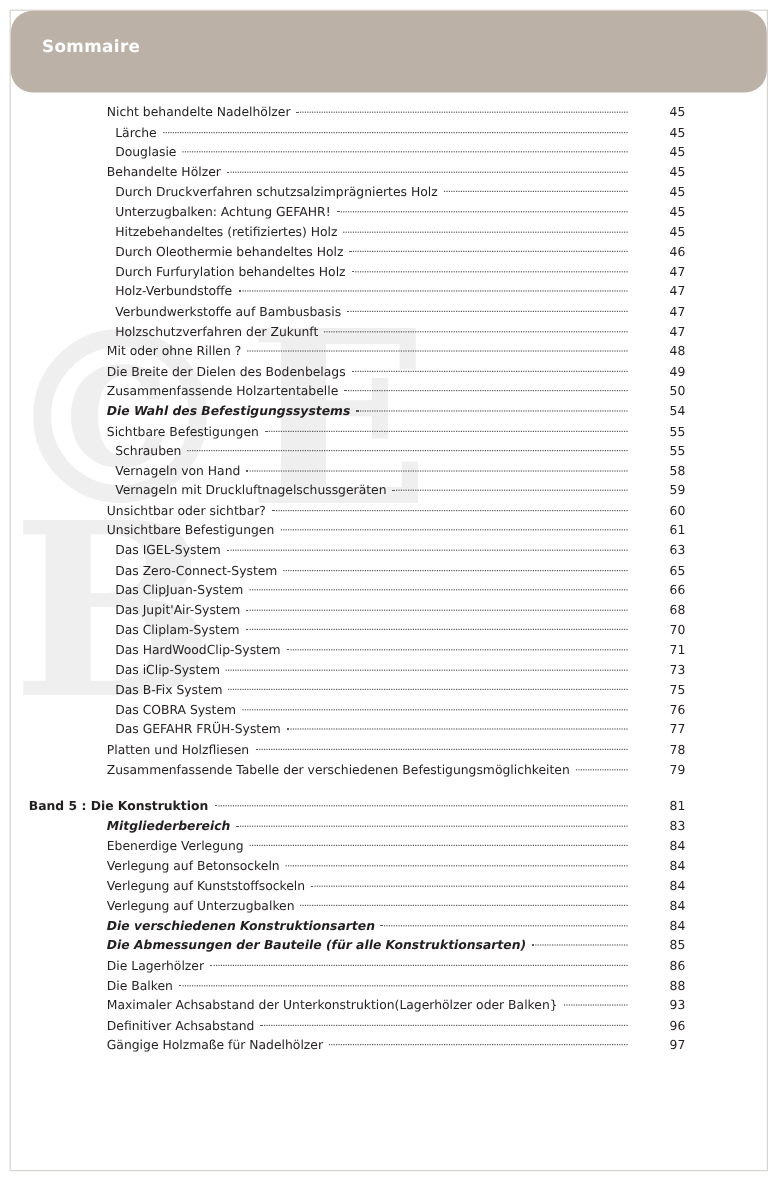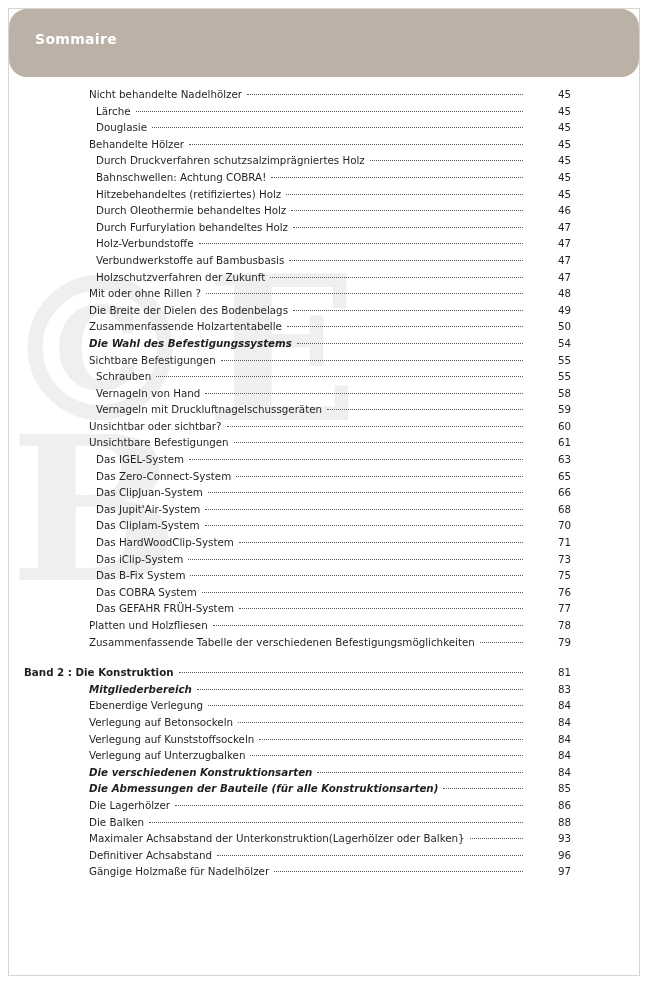--- a/index.html
+++ b/index.html
@@ -147,21 +147,21 @@
         <span class="label">Behandelte Hölzer</span>
         <span class="dots"></span>
         <span class="pagenum">45</span>
       </div>
       <div class="row lvl2">
         <span class="label">Durch Druckverfahren schutzsalzimprägniertes Holz</span>
         <span class="dots"></span>
         <span class="pagenum">45</span>
       </div>
       <div class="row lvl2">
-        <span class="label">Bahnschwellen: Achtung COBRA!</span>
+        <span class="label">Unterzugbalken: Achtung GEFAHR!</span>
         <span class="dots"></span>
         <span class="pagenum">45</span>
       </div>
       <div class="row lvl2">
         <span class="label">Hitzebehandeltes (retifiziertes) Holz</span>
         <span class="dots"></span>
         <span class="pagenum">45</span>
       </div>
       <div class="row lvl2">
         <span class="label">Durch Oleothermie behandeltes Holz</span>
@@ -292,21 +292,21 @@
         <span class="label">Platten und Holzfliesen</span>
         <span class="dots"></span>
         <span class="pagenum">78</span>
       </div>
       <div class="row lvl1">
         <span class="label">Zusammenfassende Tabelle der verschiedenen Befestigungsmöglichkeiten</span>
         <span class="dots"></span>
         <span class="pagenum">79</span>
       </div>
       <div class="row lvl0 gap-top">
-        <span class="label bold">Band 2 : Die Konstruktion</span>
+        <span class="label bold">Band 5 : Die Konstruktion</span>
         <span class="dots"></span>
         <span class="pagenum">81</span>
       </div>
       <div class="row lvl1">
         <span class="label bolditalic">Mitgliederbereich</span>
         <span class="dots"></span>
         <span class="pagenum">83</span>
       </div>
       <div class="row lvl1">
         <span class="label">Ebenerdige Verlegung</span>

